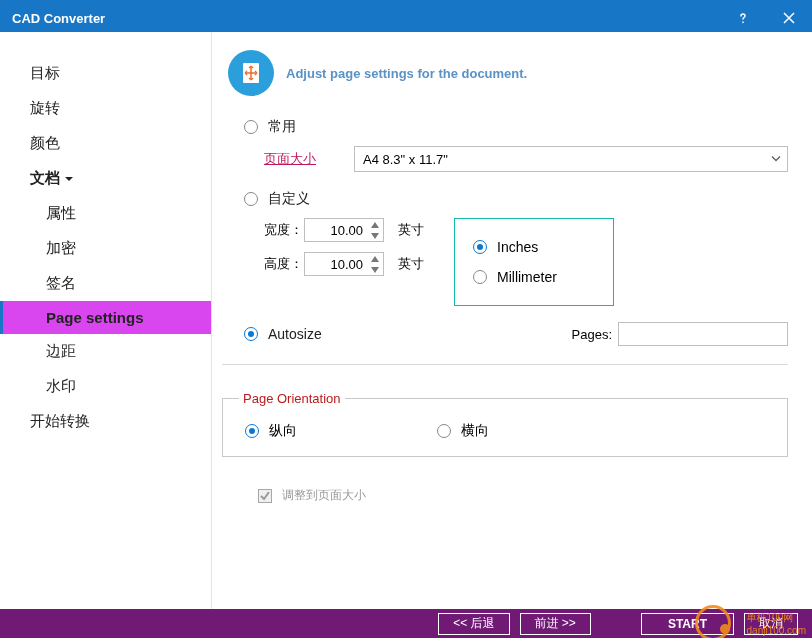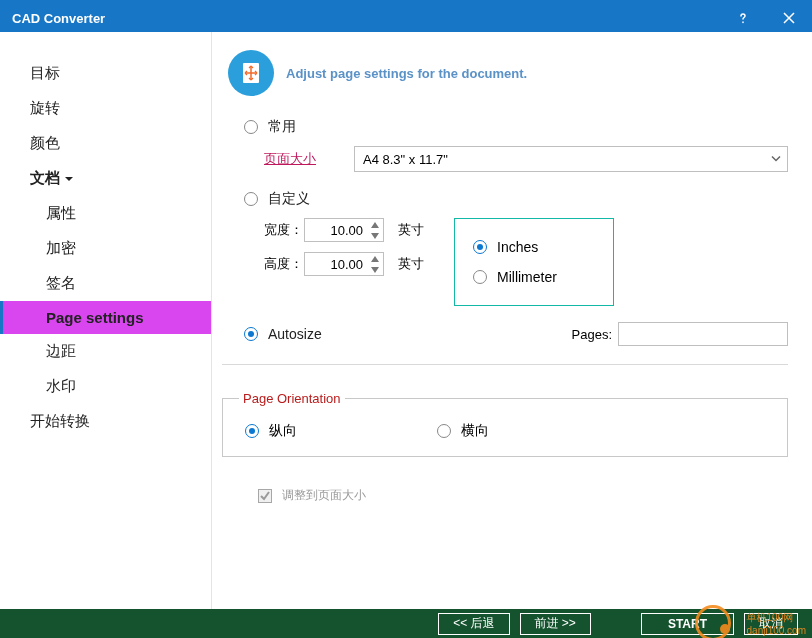--- a/index.html
+++ b/index.html
@@ -68,21 +68,21 @@
   fieldset.orient { border:1px solid #c8c8c8; padding: 12px 16px 16px 16px; margin-top: 4px;}
   fieldset.orient legend { font-size:13px; padding: 0 4px; color:#b91c1c;}
   .orient-row { display:flex; align-items:center; gap: 140px; padding-left: 6px; padding-top:4px;}
   .orow { display:flex; align-items:center; }
 
   .cbrow { display:flex; align-items:center; padding-left:36px; margin-top: 30px;}
   .cb { width:14px; height:14px; border:1px solid #a7a7a7; background:#f0f0f0; margin-right:10px; display:inline-flex; align-items:center; justify-content:center;}
   .cb svg { width:10px; height:10px; stroke:#9a9a9a; stroke-width:2; fill:none;}
   .cblabel { color:#9a9a9a; font-size:12px; }
 
-  .footer { height:29px; background:#14532d; display:flex; align-items:center; justify-content:flex-end; padding-right:14px; gap:10px;}
+  .footer { height:29px; background:#701a75; display:flex; align-items:center; justify-content:flex-end; padding-right:14px; gap:10px;}
   .fbtn { height:22px; border:1px solid #fff; color:#fff; font-size:12px; padding: 0 14px; display:flex; align-items:center; background:transparent;}
   .fbtn.start { font-weight:bold; padding: 0 26px;}
 
   .watermark { position:absolute; right:6px; bottom:-3px; pointer-events:none; opacity:0.9; display:flex; align-items:center;}
   .watermark .wcirc { width:36px; height:36px; border:3px solid #f28b1d; border-radius:50%; position:relative;}
   .watermark .wcirc::after { content:""; position:absolute; width:10px; height:10px; background:#f28b1d; border-radius:50%; right:-2px; bottom:4px;}
   .watermark .wtxt { font-size:10px; color:#f28b1d; margin-left:16px;}
 </style>
 </head>
 <body>

